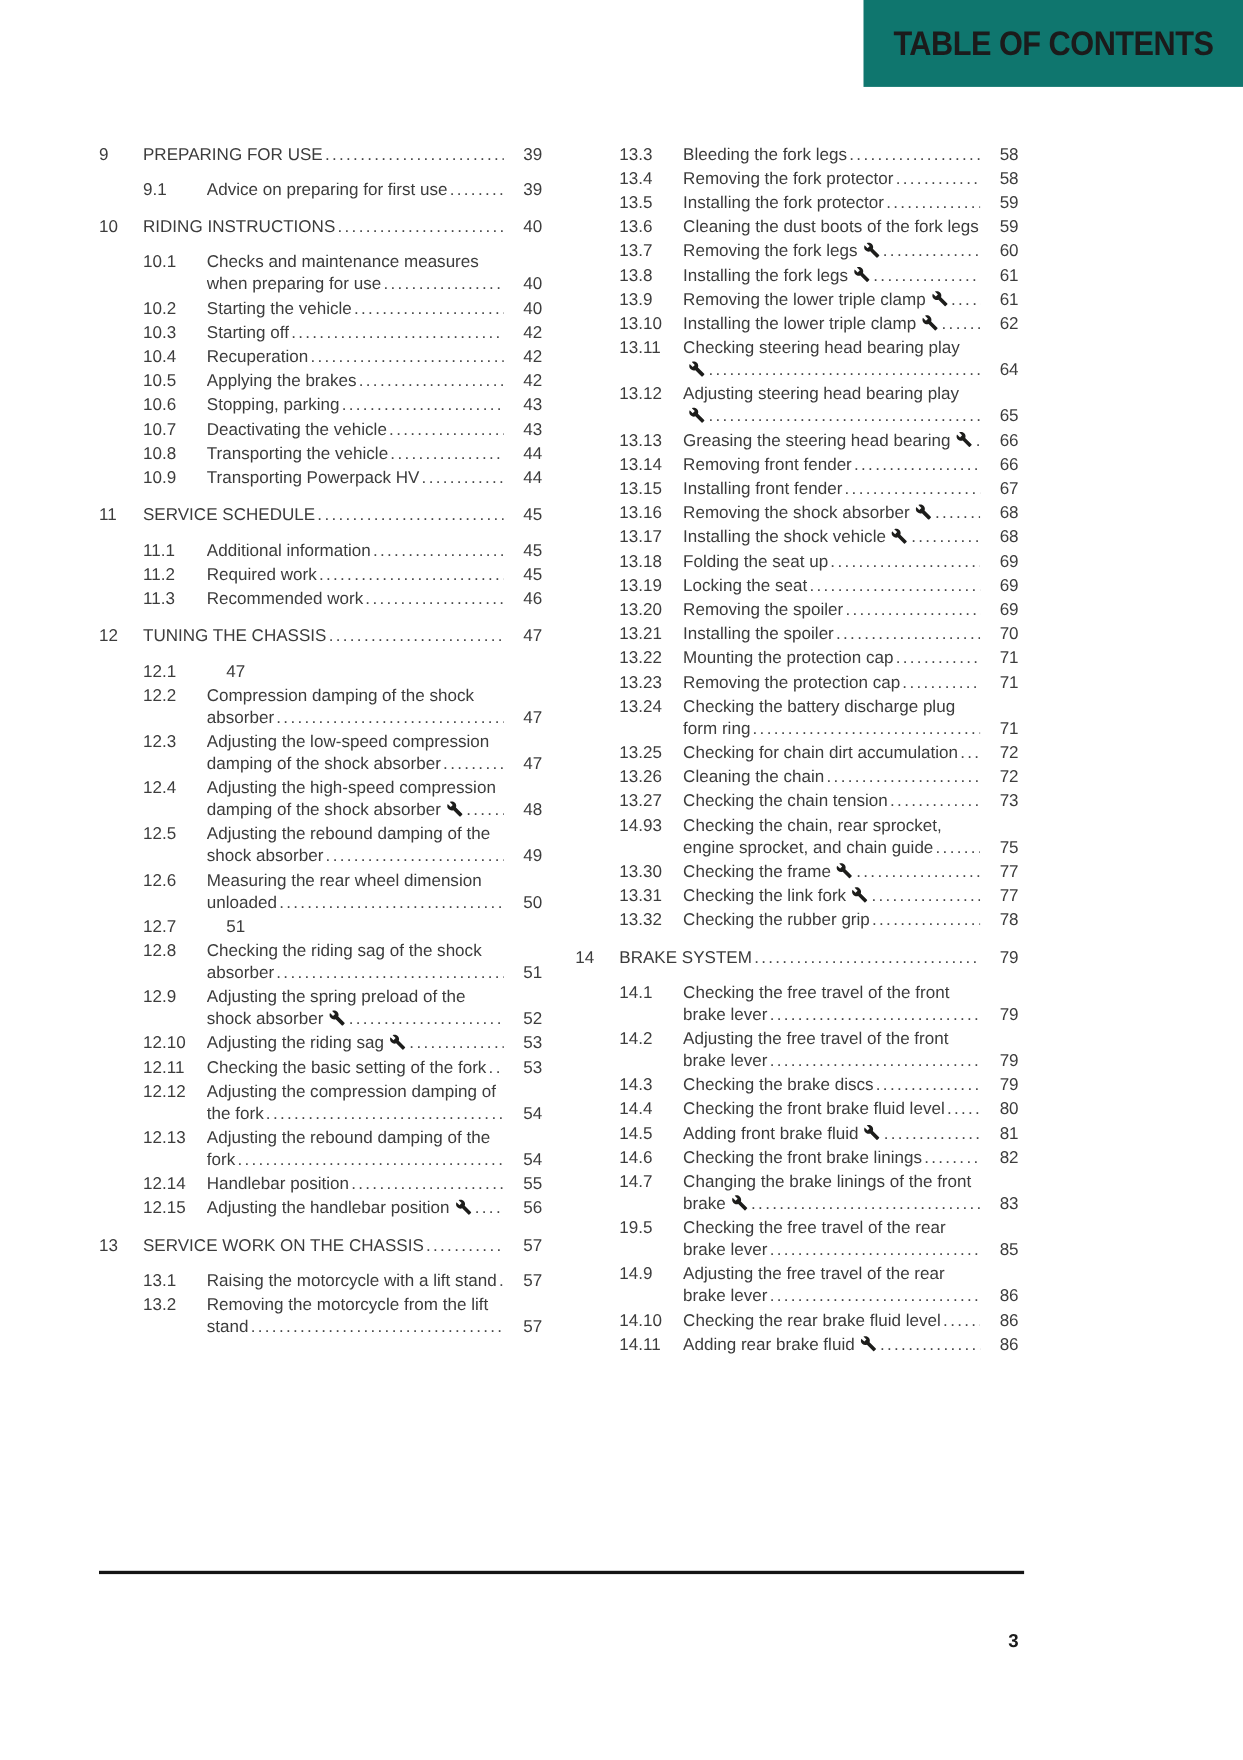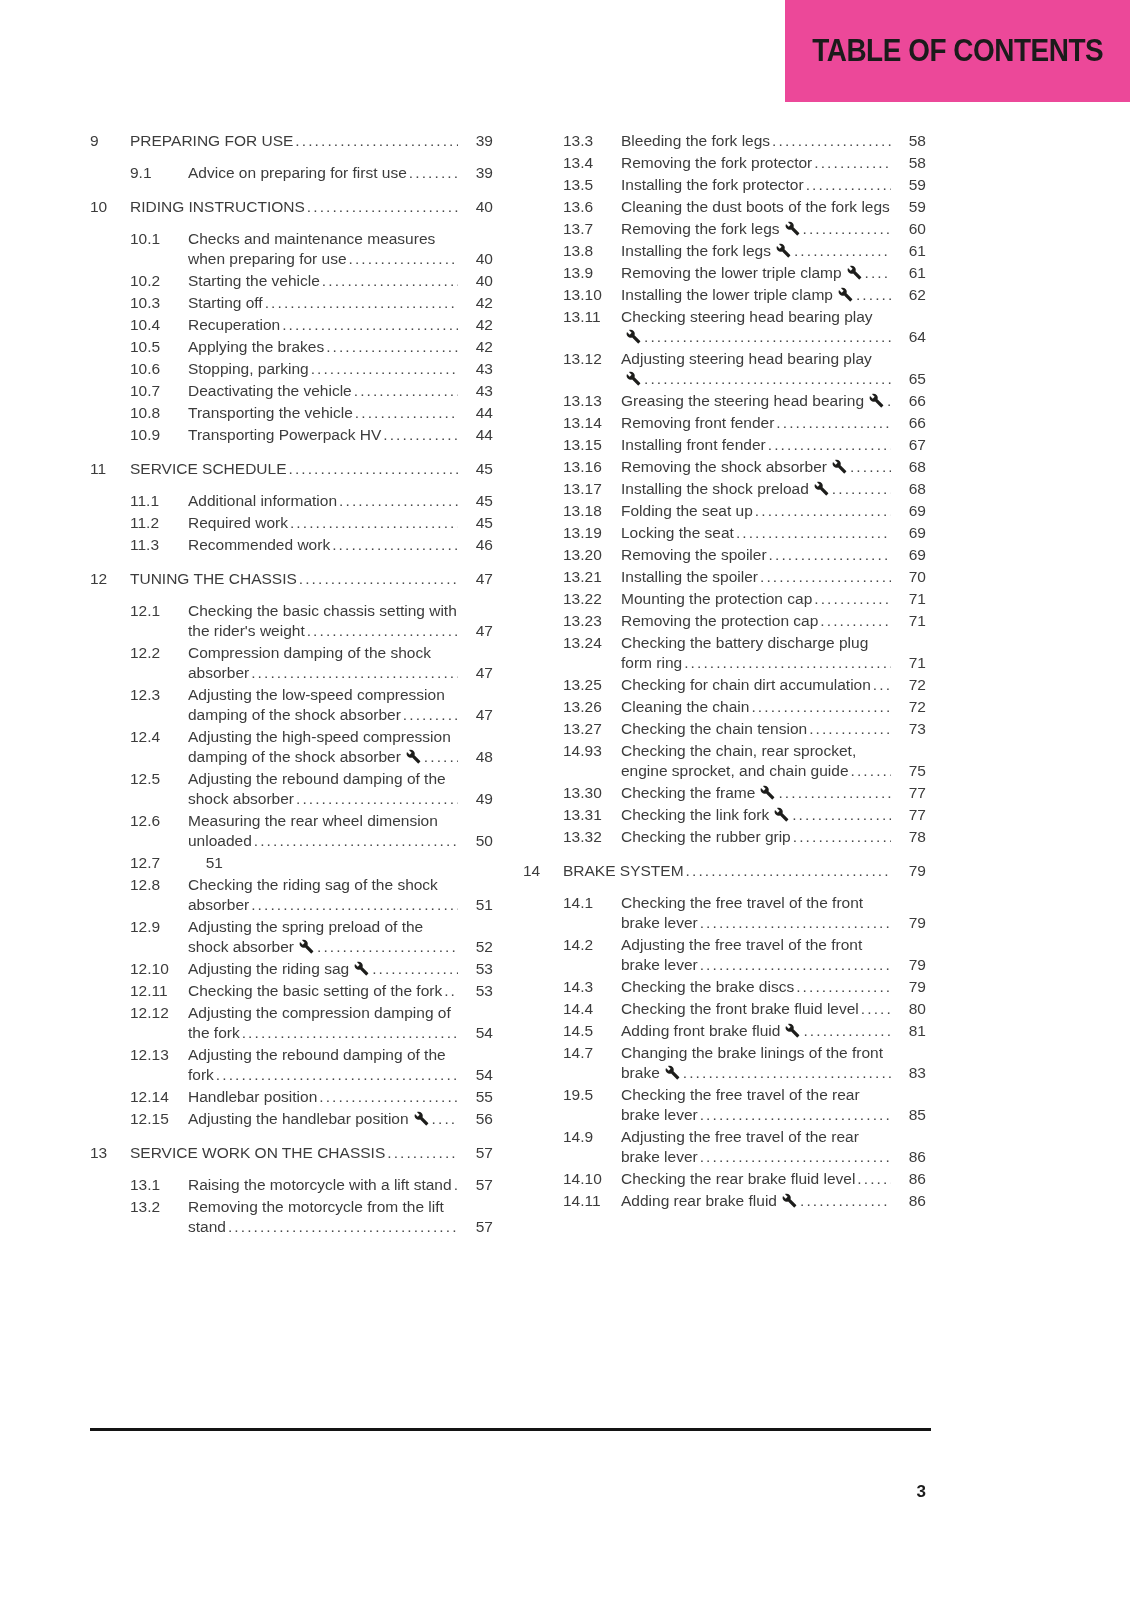--- a/index.html
+++ b/index.html
@@ -9,22 +9,22 @@
     background: #ffffff;
     font-family: "Liberation Sans", "DejaVu Sans", sans-serif;
     color: #3c3c3c;
     overflow: hidden;
   }
 
   
   .header-box {
     position: absolute;
     top: 0; right: 0;
-    width: 345px; height: 102px;
-    background: #ec4899;
+    width: 345px; height: 79px;
+    background: #0f766e;
     display: flex; align-items: center; justify-content: center;
   }
   .header-title {
     font-size: 31px;
     font-weight: 700;
     color: #1b1b1b;
     letter-spacing: -0.5px;
     transform: scaleX(0.9);
     white-space: nowrap;
   }
@@ -180,21 +180,20 @@
         <div class="mid"><span class="t"><span>Recommended work</span></span></div>
         <span class="page">46</span>
       </div>
       <div class="entry l1">
         <span class="num">12</span>
         <div class="mid"><span class="t"><span>TUNING THE CHASSIS</span></span></div>
         <span class="page">47</span>
       </div>
       <div class="entry l2">
         <span class="num">12.1</span>
-        <div class="mid"><span class="t"><span>Checking the basic chassis setting with the rider's weight</span></span></div>
         <span class="page">47</span>
       </div>
       <div class="entry l2">
         <span class="num">12.2</span>
         <div class="mid"><span class="t"><span>Compression damping of the shock absorber</span></span></div>
         <span class="page">47</span>
       </div>
       <div class="entry l2">
         <span class="num">12.3</span>
         <div class="mid"><span class="t"><span>Adjusting the low-speed compression damping of the shock absorber</span></span></div>
@@ -365,21 +364,21 @@
       </div>
       <div class="entry l2">
         <span class="num">13.16</span>
         <div class="mid"><span class="t"><span>Removing the shock absorber</span><span class="wrench"><svg viewBox="0 0 24 24">
                 <path d="M22.7 19l-9.1-9.1c.9-2.3.4-5-1.5-6.9-2-2-5-2.4-7.4-1.3L9 6 6 9 1.6 4.7C.4 7.1.9 10.1 2.9 12.1c1.9 1.9 4.6 2.4 6.9 1.5l9.1 9.1c.4.4 1 .4 1.4 0l2.3-2.3c.5-.4.5-1.1.1-1.4z"></path>
               </svg></span></span></div>
         <span class="page">68</span>
       </div>
       <div class="entry l2">
         <span class="num">13.17</span>
-        <div class="mid"><span class="t"><span>Installing the shock preload</span><span class="wrench"><svg viewBox="0 0 24 24">
+        <div class="mid"><span class="t"><span>Installing the shock vehicle</span><span class="wrench"><svg viewBox="0 0 24 24">
                 <path d="M22.7 19l-9.1-9.1c.9-2.3.4-5-1.5-6.9-2-2-5-2.4-7.4-1.3L9 6 6 9 1.6 4.7C.4 7.1.9 10.1 2.9 12.1c1.9 1.9 4.6 2.4 6.9 1.5l9.1 9.1c.4.4 1 .4 1.4 0l2.3-2.3c.5-.4.5-1.1.1-1.4z"></path>
               </svg></span></span></div>
         <span class="page">68</span>
       </div>
       <div class="entry l2">
         <span class="num">13.18</span>
         <div class="mid"><span class="t"><span>Folding the seat up</span></span></div>
         <span class="page">69</span>
       </div>
       <div class="entry l2">
@@ -477,20 +476,25 @@
         <span class="page">80</span>
       </div>
       <div class="entry l2">
         <span class="num">14.5</span>
         <div class="mid"><span class="t"><span>Adding front brake fluid</span><span class="wrench"><svg viewBox="0 0 24 24">
                 <path d="M22.7 19l-9.1-9.1c.9-2.3.4-5-1.5-6.9-2-2-5-2.4-7.4-1.3L9 6 6 9 1.6 4.7C.4 7.1.9 10.1 2.9 12.1c1.9 1.9 4.6 2.4 6.9 1.5l9.1 9.1c.4.4 1 .4 1.4 0l2.3-2.3c.5-.4.5-1.1.1-1.4z"></path>
               </svg></span></span></div>
         <span class="page">81</span>
       </div>
       <div class="entry l2">
+        <span class="num">14.6</span>
+        <div class="mid"><span class="t"><span>Checking the front brake linings</span></span></div>
+        <span class="page">82</span>
+      </div>
+      <div class="entry l2">
         <span class="num">14.7</span>
         <div class="mid"><span class="t"><span>Changing the brake linings of the front brake</span><span class="wrench"><svg viewBox="0 0 24 24">
                 <path d="M22.7 19l-9.1-9.1c.9-2.3.4-5-1.5-6.9-2-2-5-2.4-7.4-1.3L9 6 6 9 1.6 4.7C.4 7.1.9 10.1 2.9 12.1c1.9 1.9 4.6 2.4 6.9 1.5l9.1 9.1c.4.4 1 .4 1.4 0l2.3-2.3c.5-.4.5-1.1.1-1.4z"></path>
               </svg></span></span></div>
         <span class="page">83</span>
       </div>
       <div class="entry l2">
         <span class="num">19.5</span>
         <div class="mid"><span class="t"><span>Checking the free travel of the rear brake lever</span></span></div>
         <span class="page">85</span>

